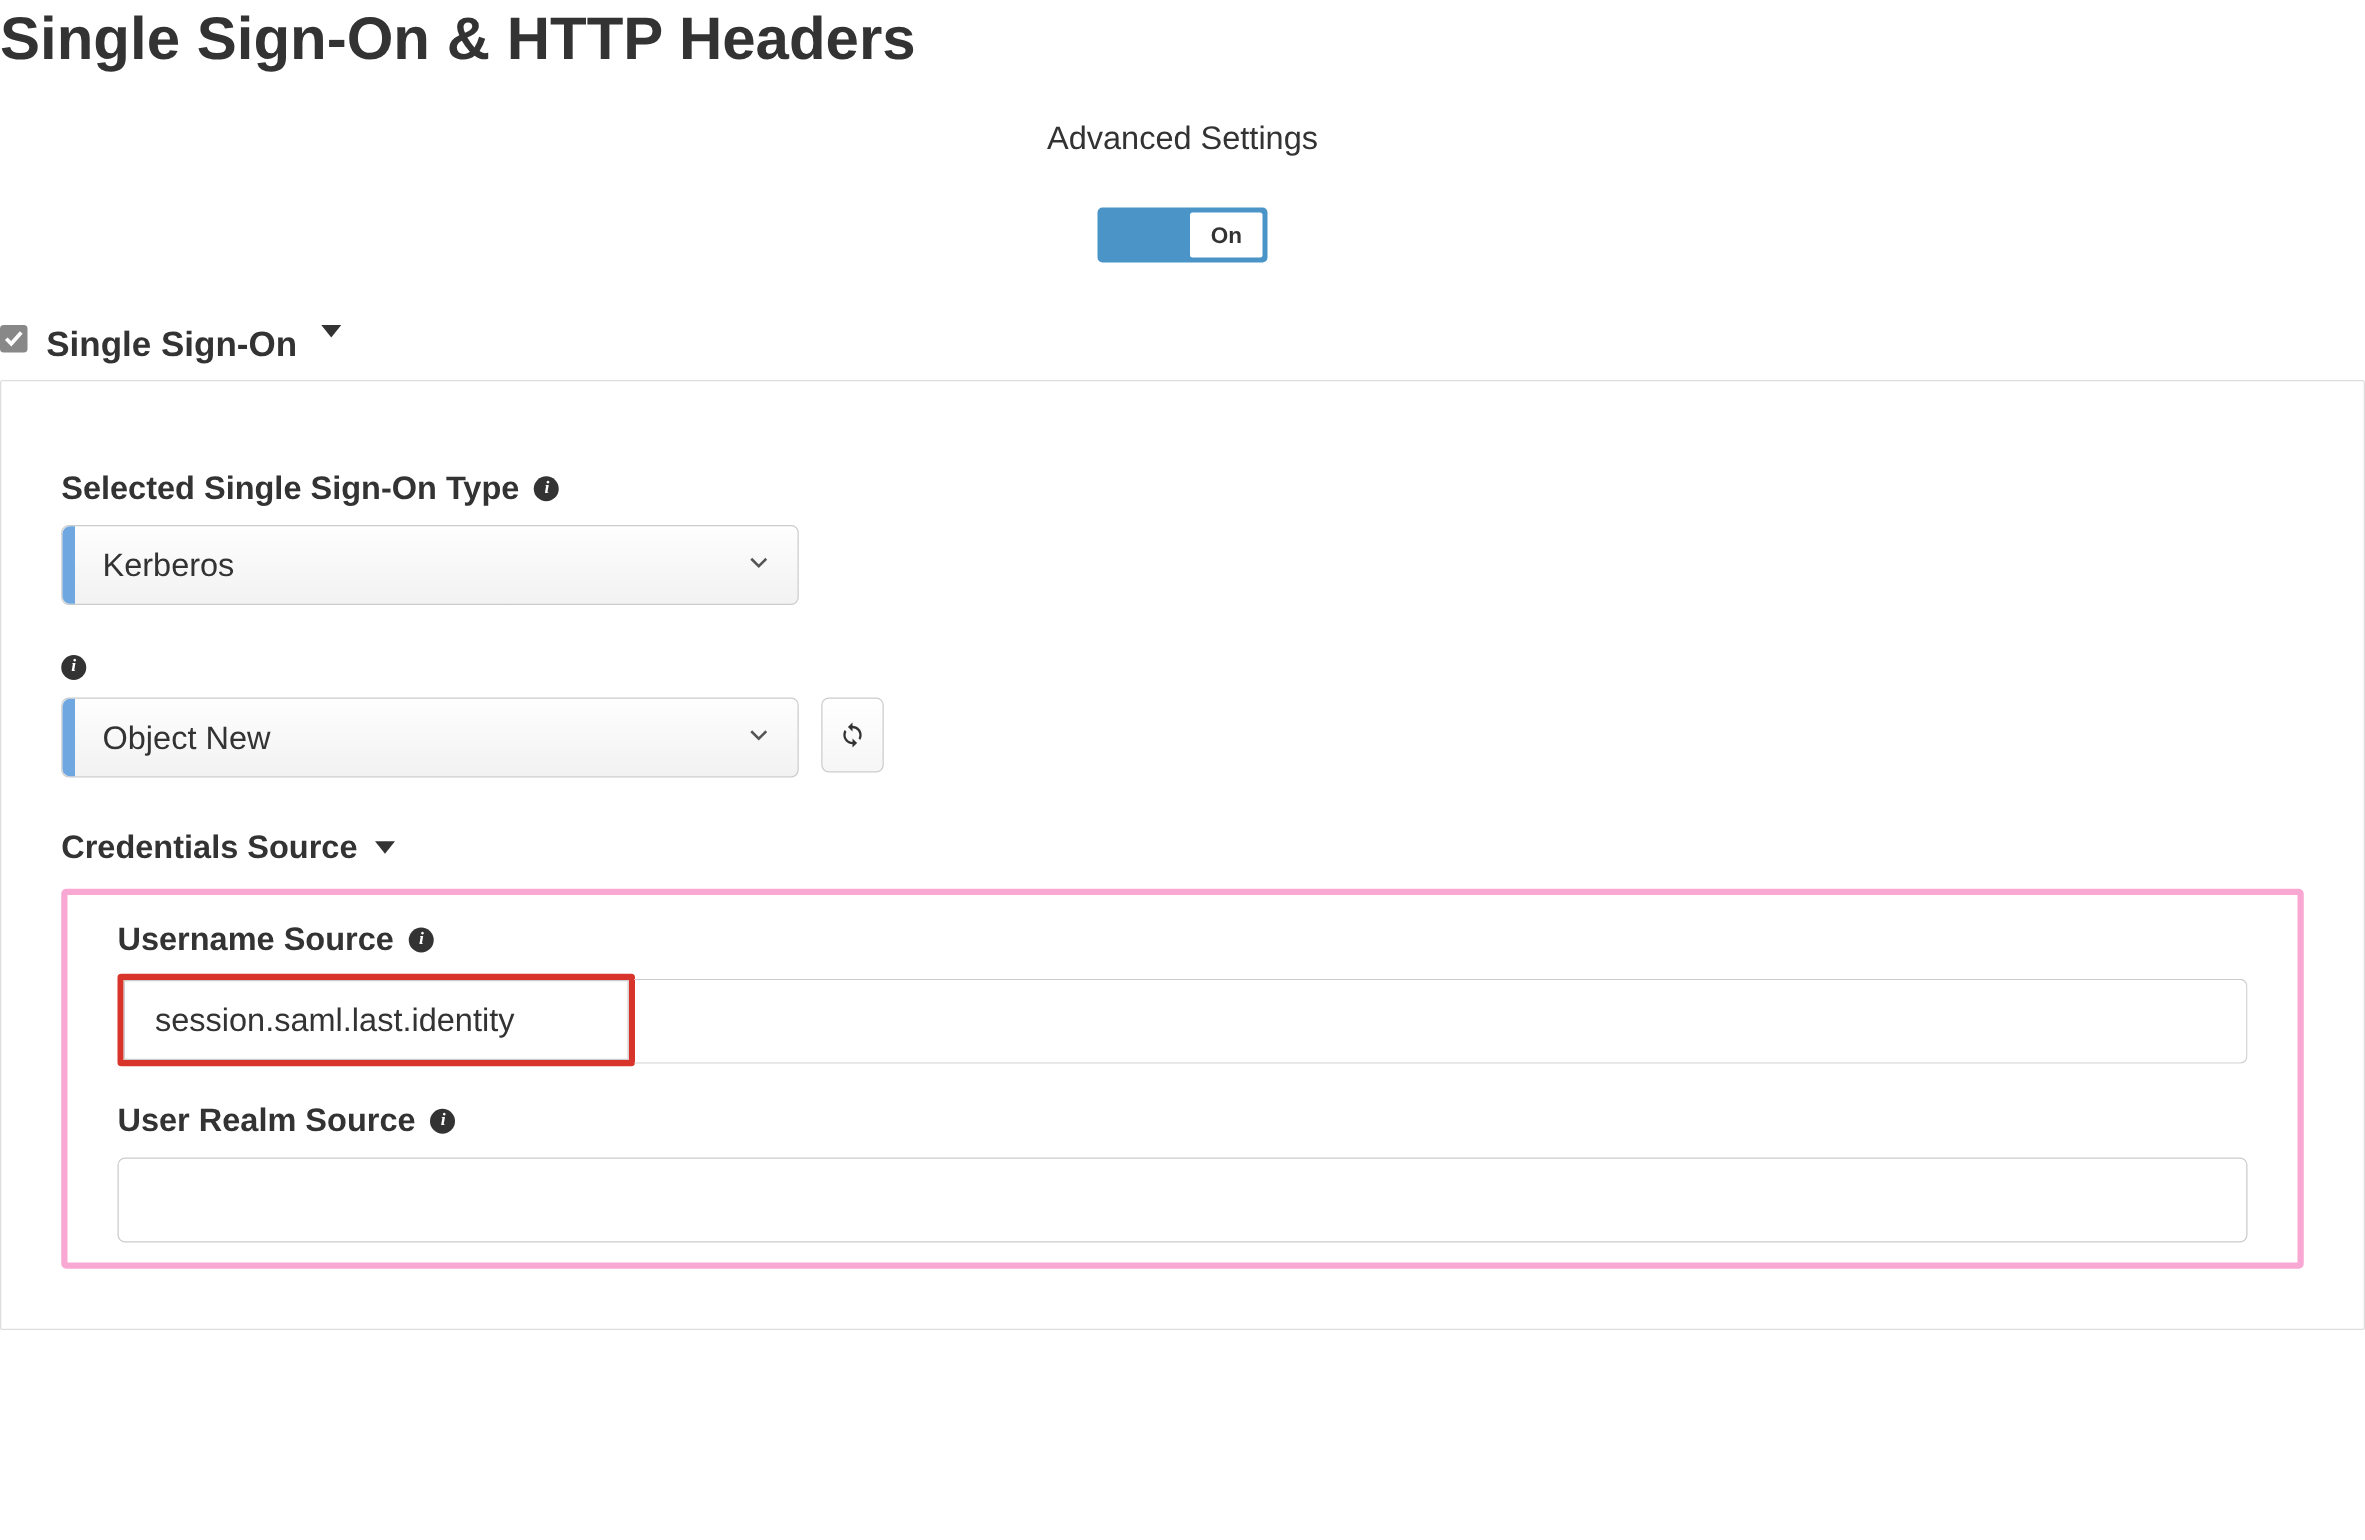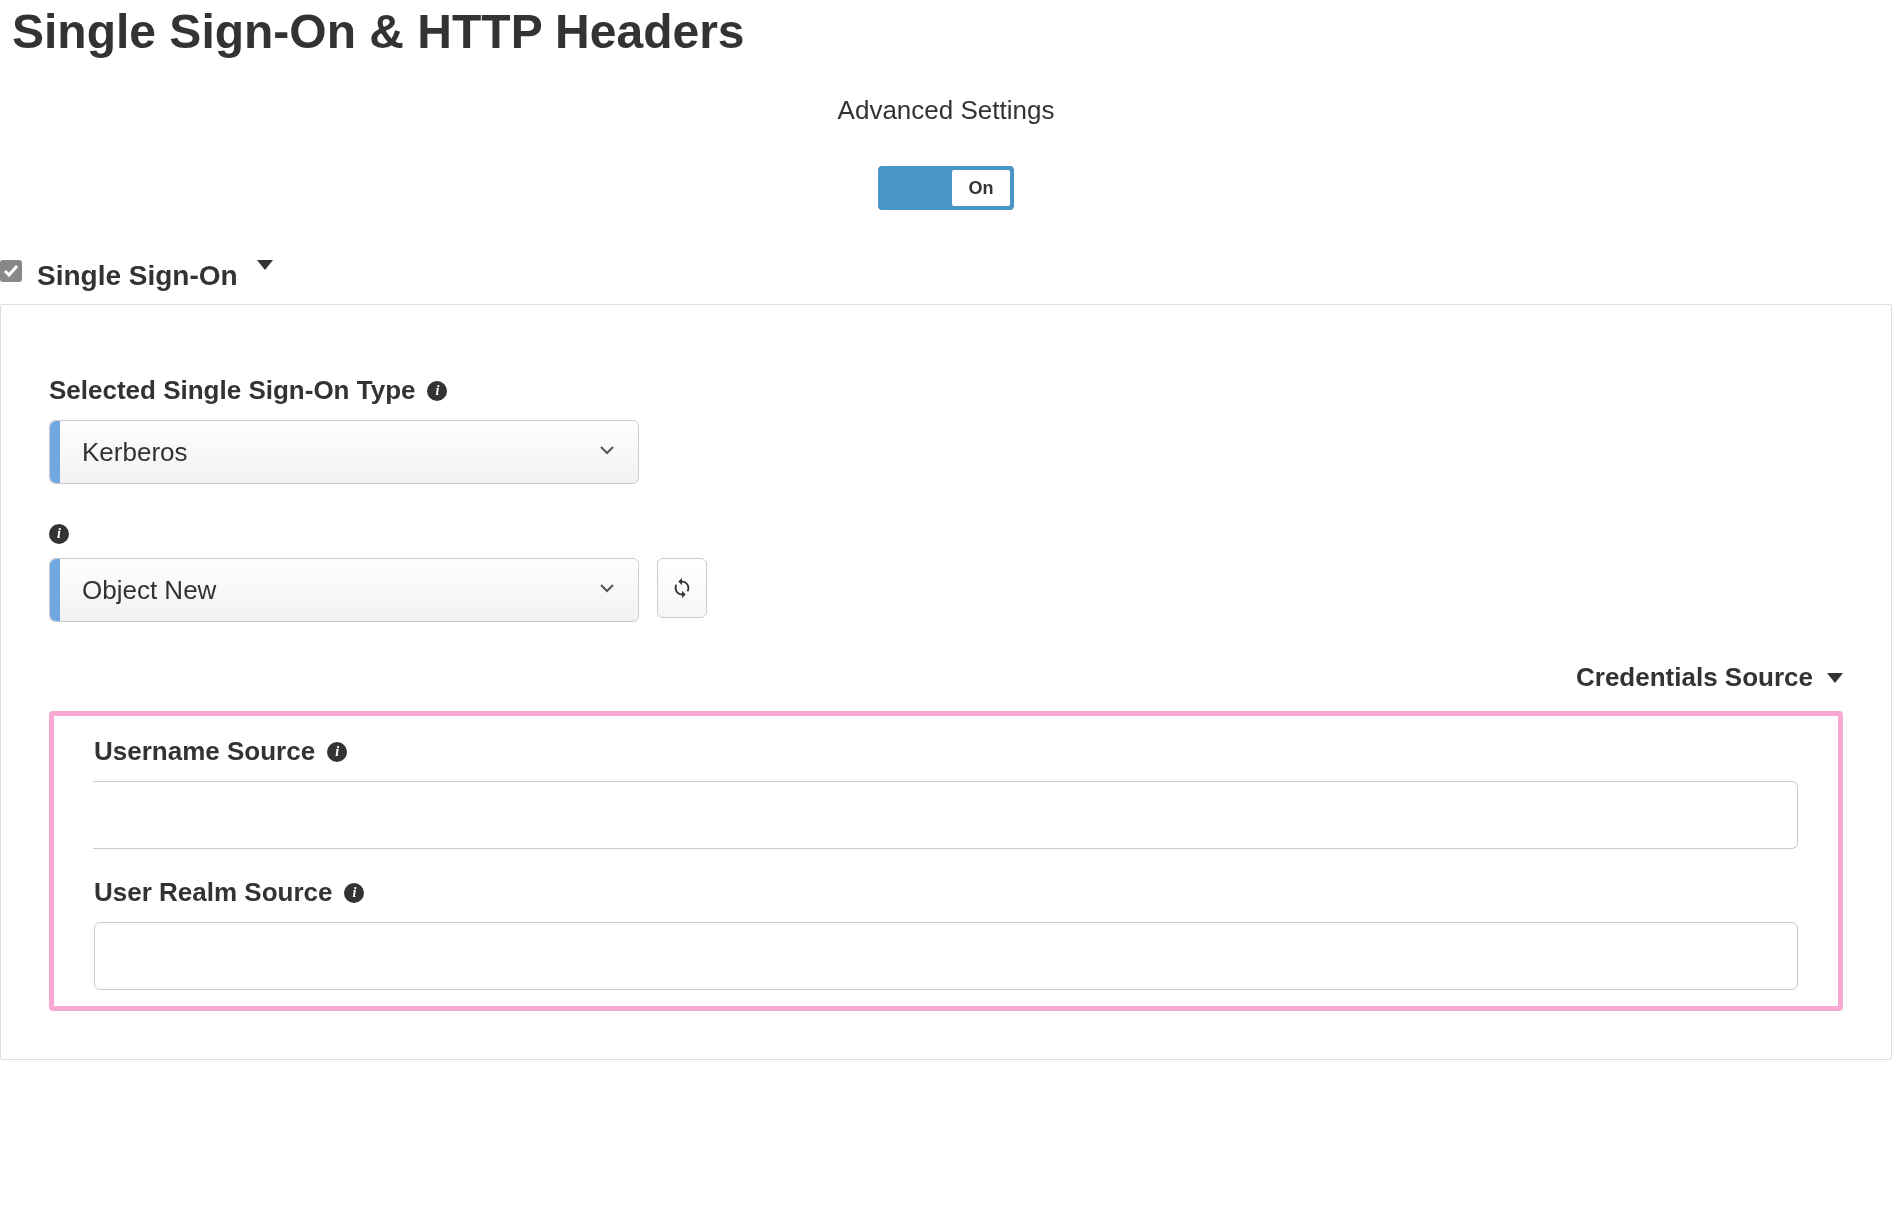--- a/index.html
+++ b/index.html
@@ -12,21 +12,20 @@
       color: #333;
       background: #fff;
       padding: 0;
     }
     .page-title {
       font-size: 48px;
       font-weight: 700;
       color: #333;
       margin-bottom: 36px;
       margin-top: 4px;
-      padding-left: 12px;
     }
     .advanced-row {
       display: flex;
       align-items: center;
       gap: 40px;
       margin-bottom: 50px;
       flex-direction: column;
     }
     .advanced-label {
       font-size: 26px;
@@ -181,21 +180,20 @@
     .refresh-btn svg {
       width: 22px;
       height: 22px;
       fill: #333;
     }
     .subsection-header {
       display: flex;
       align-items: center;
       gap: 10px;
       margin-bottom: 18px;
-      justify-content: flex-end;
     }
     .subsection-title {
       font-size: 26px;
       font-weight: 700;
       color: #333;
     }
     .inner-panel {
       border: 5px solid #f9a8d4;
       border-radius: 4px;
       padding: 20px 40px 16px 40px;
@@ -314,20 +312,23 @@
     </div>
 
     <div class="inner-panel">
 
       <div class="inner-field">
         <div class="field-label-row">
           <span class="field-label">Username Source</span>
           <span class="info-icon">i</span>
         </div>
         <div class="username-input-wrap">
+          <div class="highlight-box">
+            <input type="text" class="text-input" value="session.saml.last.identity" style="">
+          </div>
           <div class="rest-border"></div>
         </div>
       </div>
 
       <div class="inner-field">
         <div class="field-label-row">
           <span class="field-label">User Realm Source</span>
           <span class="info-icon">i</span>
         </div>
         <input type="text" class="text-input" value="" style="">

